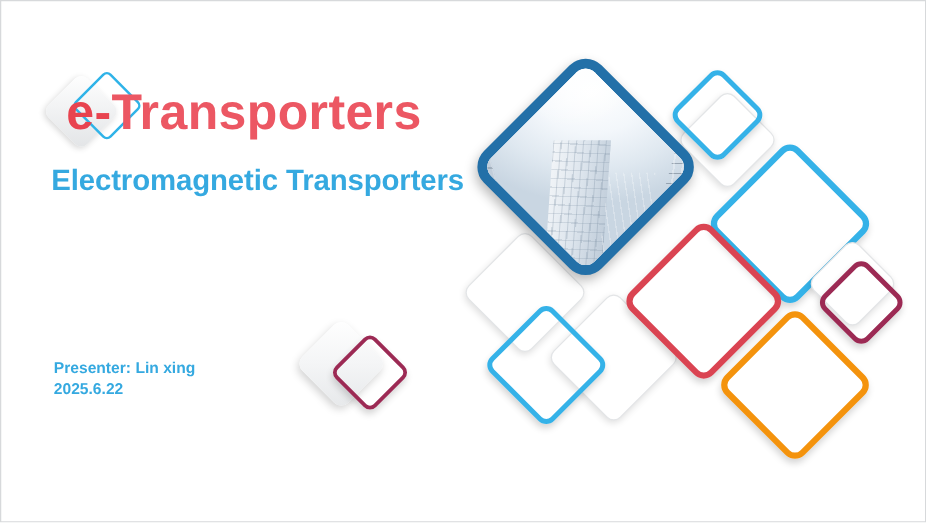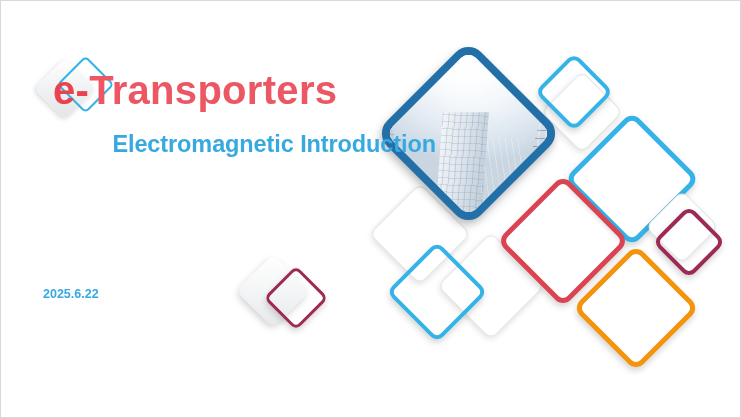--- a/index.html
+++ b/index.html
@@ -13,21 +13,20 @@
     overflow: hidden;
   }
 
   #slide {
     position: relative;
     width: 741px;
     height: 418px;
     background: #ffffff;
     border: 1px solid #d7d9db;
     overflow: hidden;
-    text-align: right;
   }
 
   
   .text-panel {
     position: absolute;
     left: 0;
     top: 0;
     width: 420px;
     height: 418px;
     z-index: 40;
@@ -308,22 +307,23 @@
 
   <div class="text-panel">
 
     <div class="logo-wrap">
       <div class="logo-diamond-gray"></div>
       <div class="logo-diamond-cyan"></div>
       <div class="logo-text"><span class="logo-e">e</span><span class="logo-dash">-</span><span class="logo-rest">Transporters</span></div>
     </div>
 
     <div class="subtitle">
-      <span class="ln">Electromagnetic Introduction</span>
+      <span class="ln">Electromagnetic Transporters</span>
     </div>
 
     <div class="presenter">
+      <span class="ln">Presenter: Lin xing</span>
       <span class="ln">2025.6.22</span>
     </div>
 
   </div>
 
 </div>
 
 </body></html>

